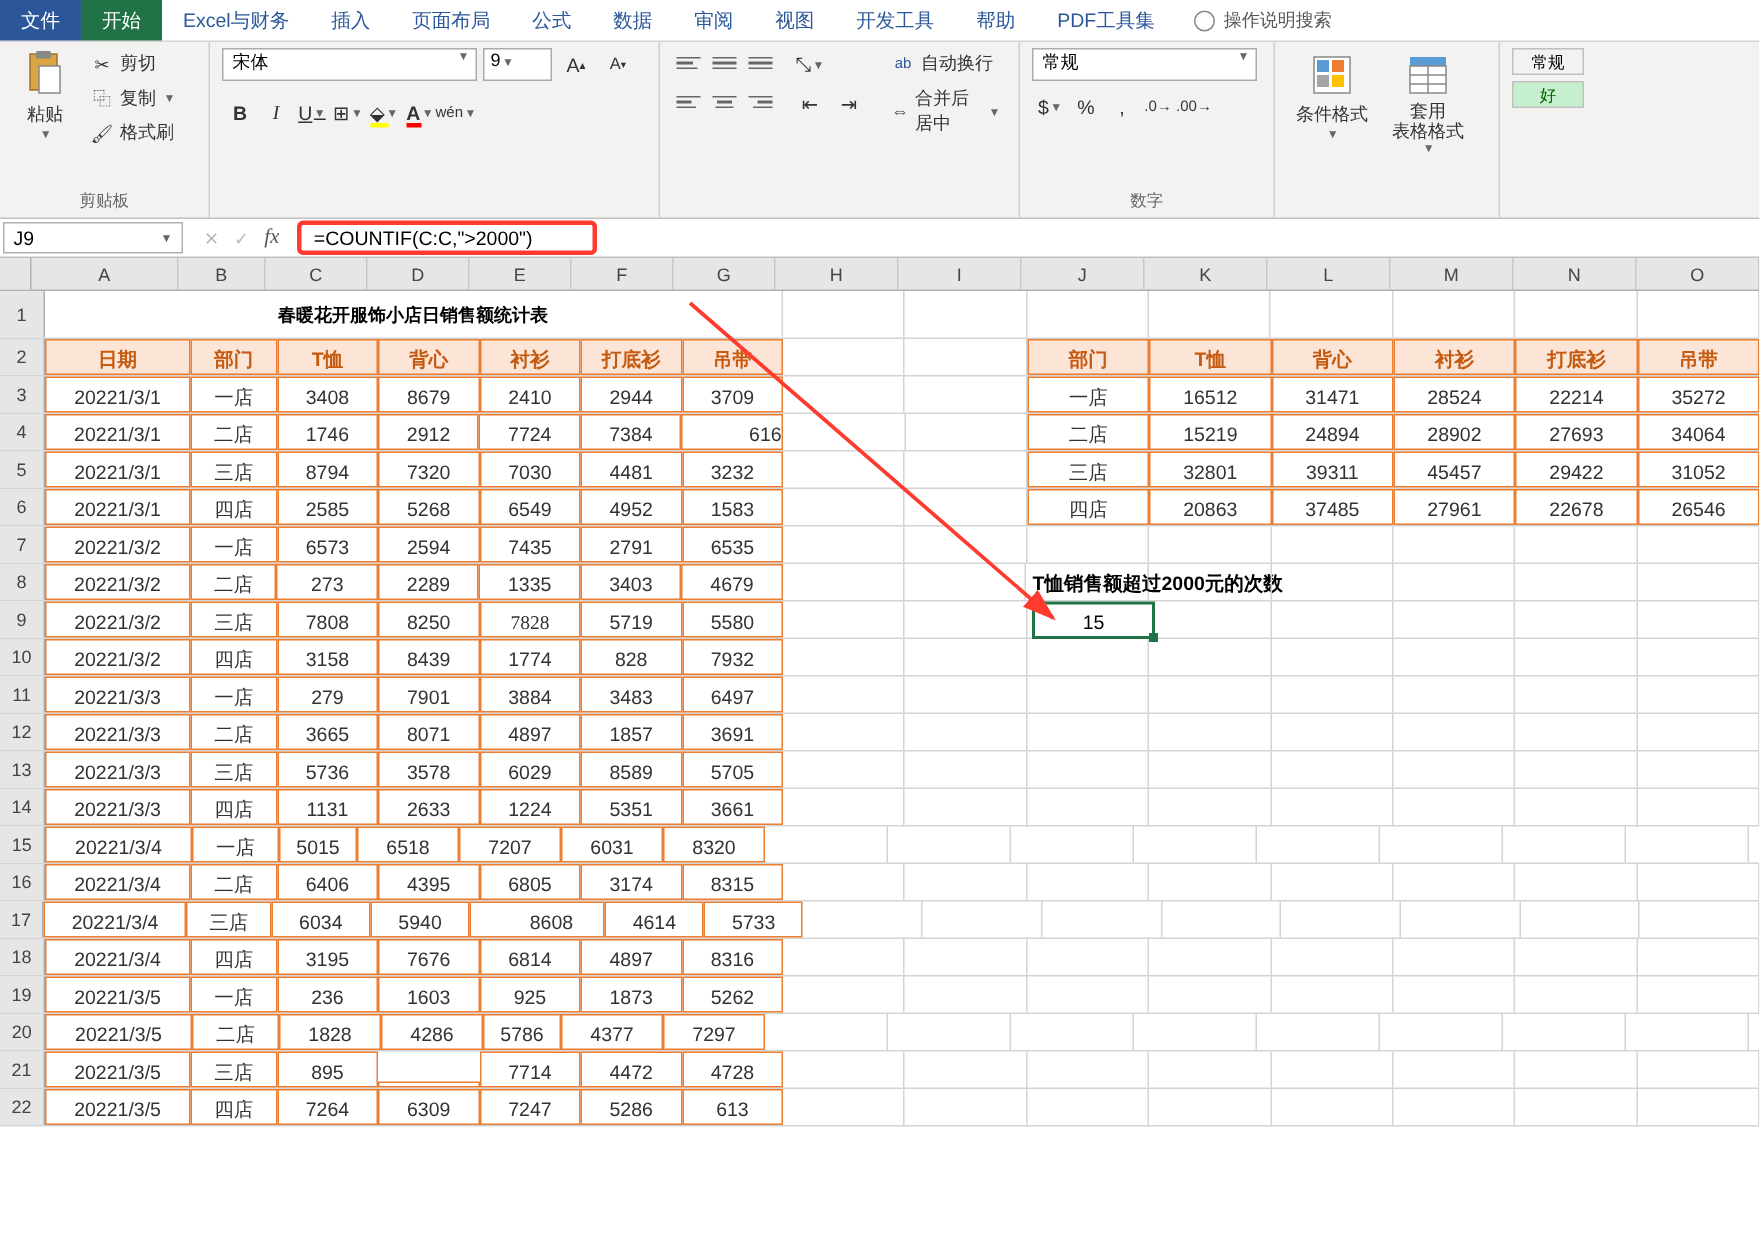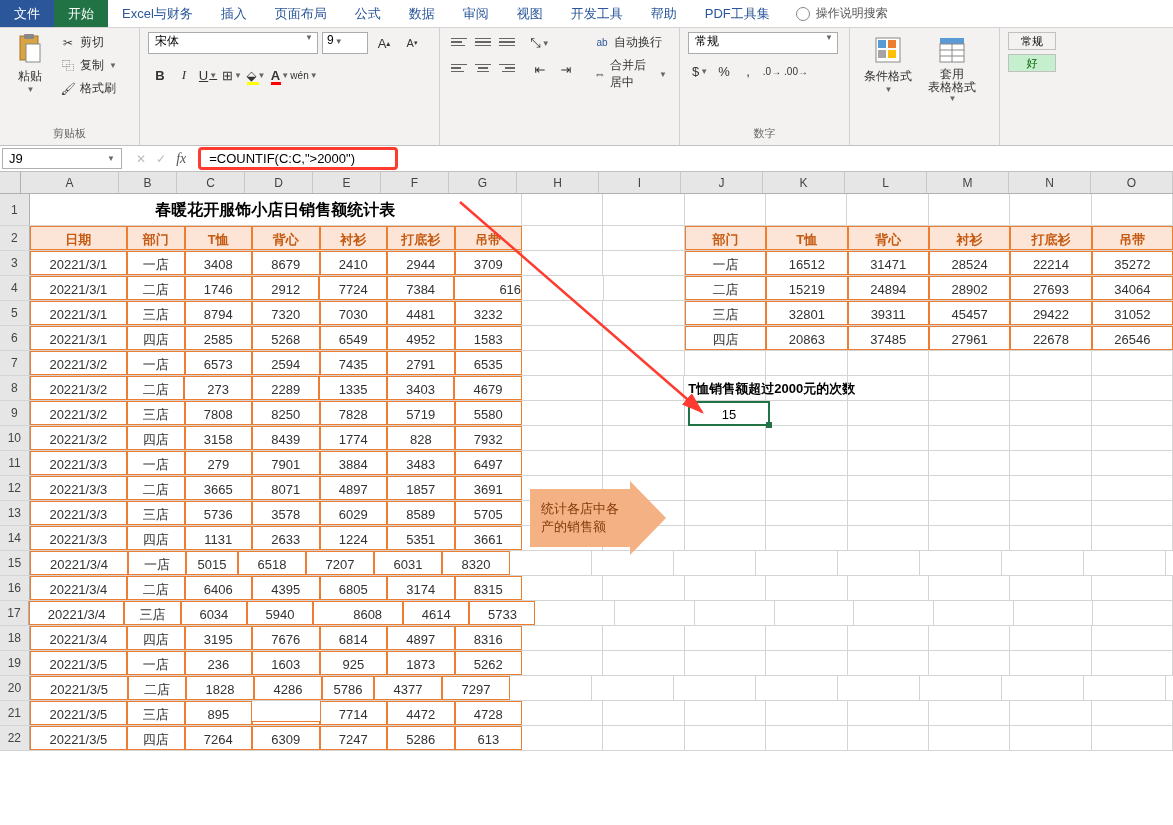--- a/index.html
+++ b/index.html
@@ -54,21 +54,21 @@
 .ch { border-right: 1px solid #c8c8c8; text-align: center; font-size: 12px; color: #444; line-height: 22px; }
 .row { display: flex; height: 25px; border-bottom: 1px solid #d4d4d4; }
 .rh { width: 30px; background: #e6e6e6; border-right: 1px solid #b0b0b0; text-align: center; font-size: 12px; color: #444; line-height: 25px; }
 .cell { border-right: 1px solid #d4d4d4; padding: 0 4px; font-size: 13px; line-height: 25px; overflow: hidden; white-space: nowrap; }
 .row.big { height: 32px; }
 .row.big .cell, .row.big .rh { line-height: 32px; }
 
 
 .th-orange { background: #fce4d6; color: #c55a11; font-weight: bold; text-align: center; border: 1px solid #ed7d31 !important; }
 .td-orange { border: 1px solid #ed7d31 !important; text-align: center; color: #333; }
-.title-cell { font-size: 16px; font-weight: bold; text-align: center; color: #000; }
+.title-cell { font-size: 12px; font-weight: bold; text-align: center; color: #000; }
 
 
 .callout { position: absolute; left: 530px; top: 309px; width: 140px; height: 74px; z-index: 15; }
 .callout-body { position: absolute; left: 0; top: 8px; width: 100px; height: 58px; background: #f4b183; display: flex; align-items: center; justify-content: center; padding: 6px; font-size: 13px; color: #833c0c; text-align: left; line-height: 1.4; }
 .callout-head { position: absolute; left: 100px; top: 0; width: 0; height: 0; border-top: 37px solid transparent; border-bottom: 37px solid transparent; border-left: 36px solid #f4b183; }
 
 
 .active-cell { position: absolute; border: 2px solid #217346; background: #fff; z-index: 10; text-align: center; font-size: 13px; line-height: 23px; }
 .fill-handle { position: absolute; right: -4px; bottom: -4px; width: 6px; height: 6px; background: #217346; }
 
@@ -452,21 +452,21 @@
         <div class="cell" style="width: 82px;"></div>
         <div class="cell" style="width: 82px;"></div>
         <div class="cell" style="width: 82px;"></div>
       </div>
       <div class="row">
         <div class="rh">9</div>
         <div class="cell td-orange" style="width: 98px;">20221/3/2</div>
         <div class="cell td-orange" style="width: 58px;">三店</div>
         <div class="cell td-orange" style="width: 68px;">7808</div>
         <div class="cell td-orange" style="width: 68px;">8250</div>
-        <div class="cell td-orange" style="width: 68px;">7828</div>
+        <div class="cell td-orange" style="width: 68px; font-family: Liberation Serif, serif;">7828</div>
         <div class="cell td-orange" style="width: 68px;">5719</div>
         <div class="cell td-orange" style="width: 68px;">5580</div>
         <div class="cell" style="width: 82px;"></div>
         <div class="cell" style="width: 82px;"></div>
         <div class="cell" style="width: 82px;"></div>
         <div class="cell" style="width: 82px;"></div>
         <div class="cell" style="width: 82px;"></div>
         <div class="cell" style="width: 82px;"></div>
         <div class="cell" style="width: 82px;"></div>
         <div class="cell" style="width: 82px;"></div>
@@ -700,27 +700,20 @@
         <div class="cell" style="width: 82px;"></div>
         <div class="cell" style="width: 82px;"></div>
         <div class="cell" style="width: 82px;"></div>
         <div class="cell" style="width: 82px;"></div>
         <div class="cell" style="width: 82px;"></div>
         <div class="cell" style="width: 82px;"></div>
         <div class="cell" style="width: 82px;"></div>
       </div>
     </div>
 
-  <div class="callout">
-    <div class="callout-body">
-        <span style="white-space:pre-line">统计各店中各
-产的销售额</span>
-      </div>
-    <div class="callout-head"></div>
-  </div>
 
   <div class="active-cell" style="left:688px;top:229px;width:82px;height:25px">
     <span>15</span>
     <div class="fill-handle"></div>
   </div>
 
   <svg class="arrow-svg" width="1173" height="650">
     <defs>
         <marker id="ah" markerWidth="10" markerHeight="10" refX="8" refY="3" orient="auto">
           <path d="M0,0 L0,6 L9,3 z" fill="#ff3b30"></path>

